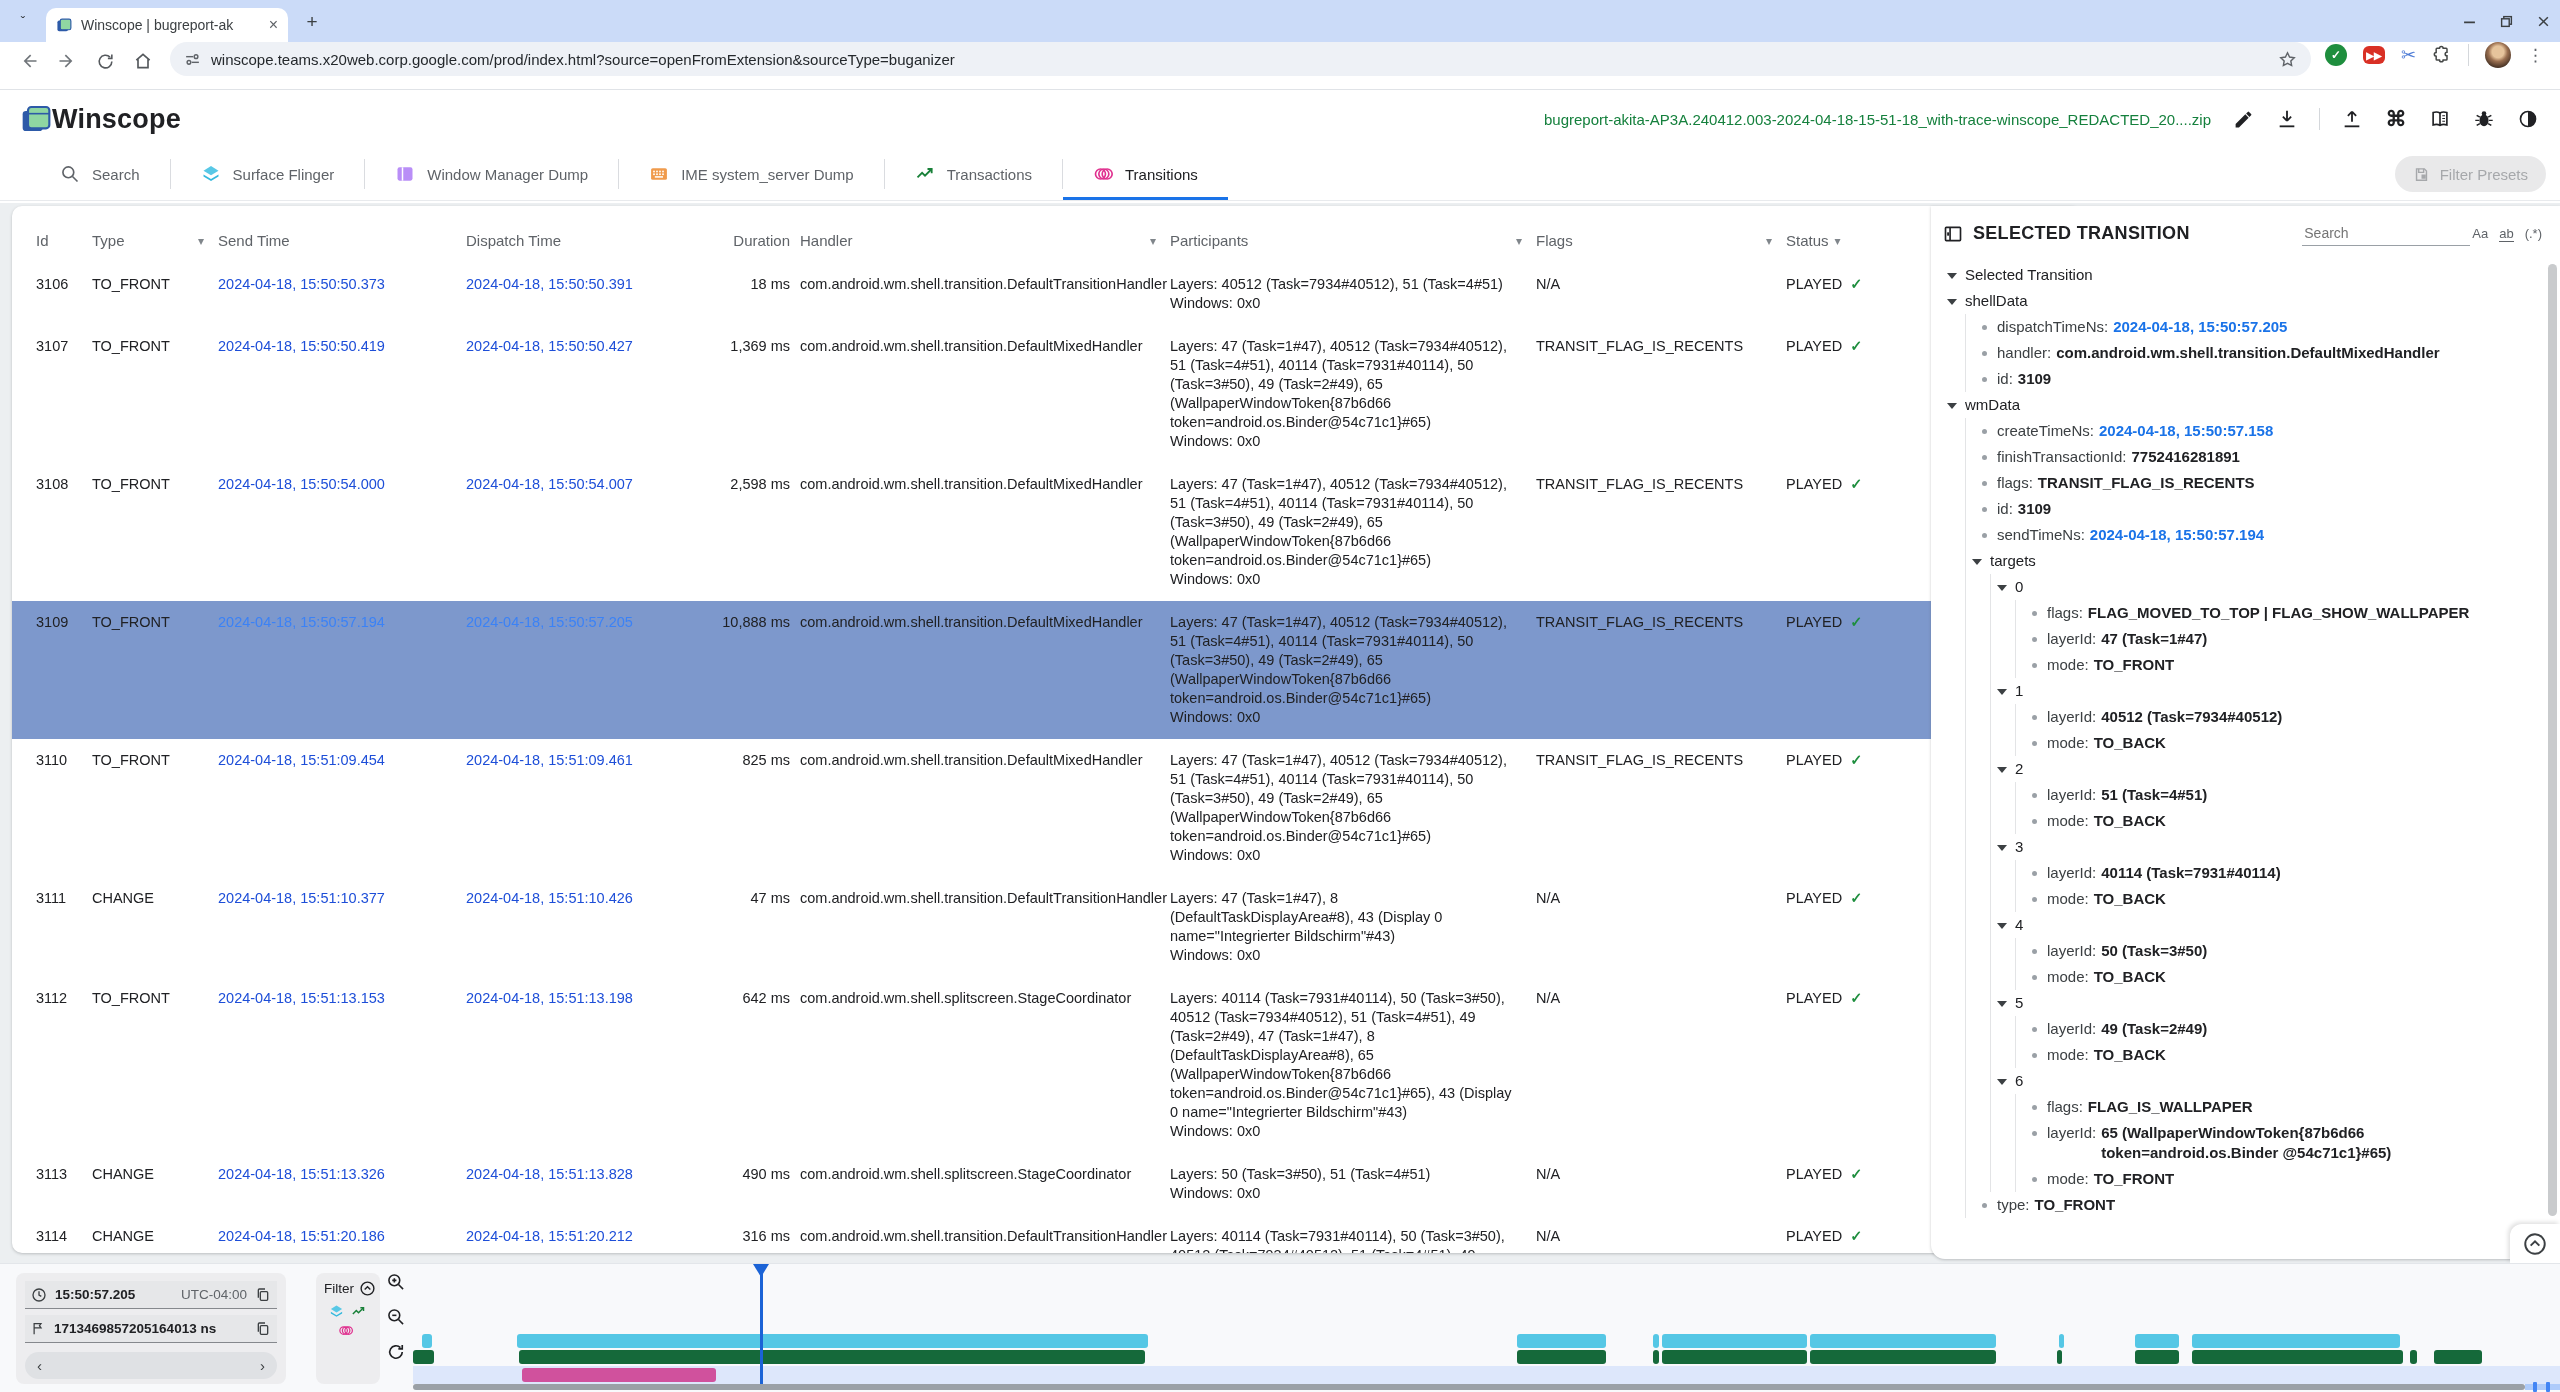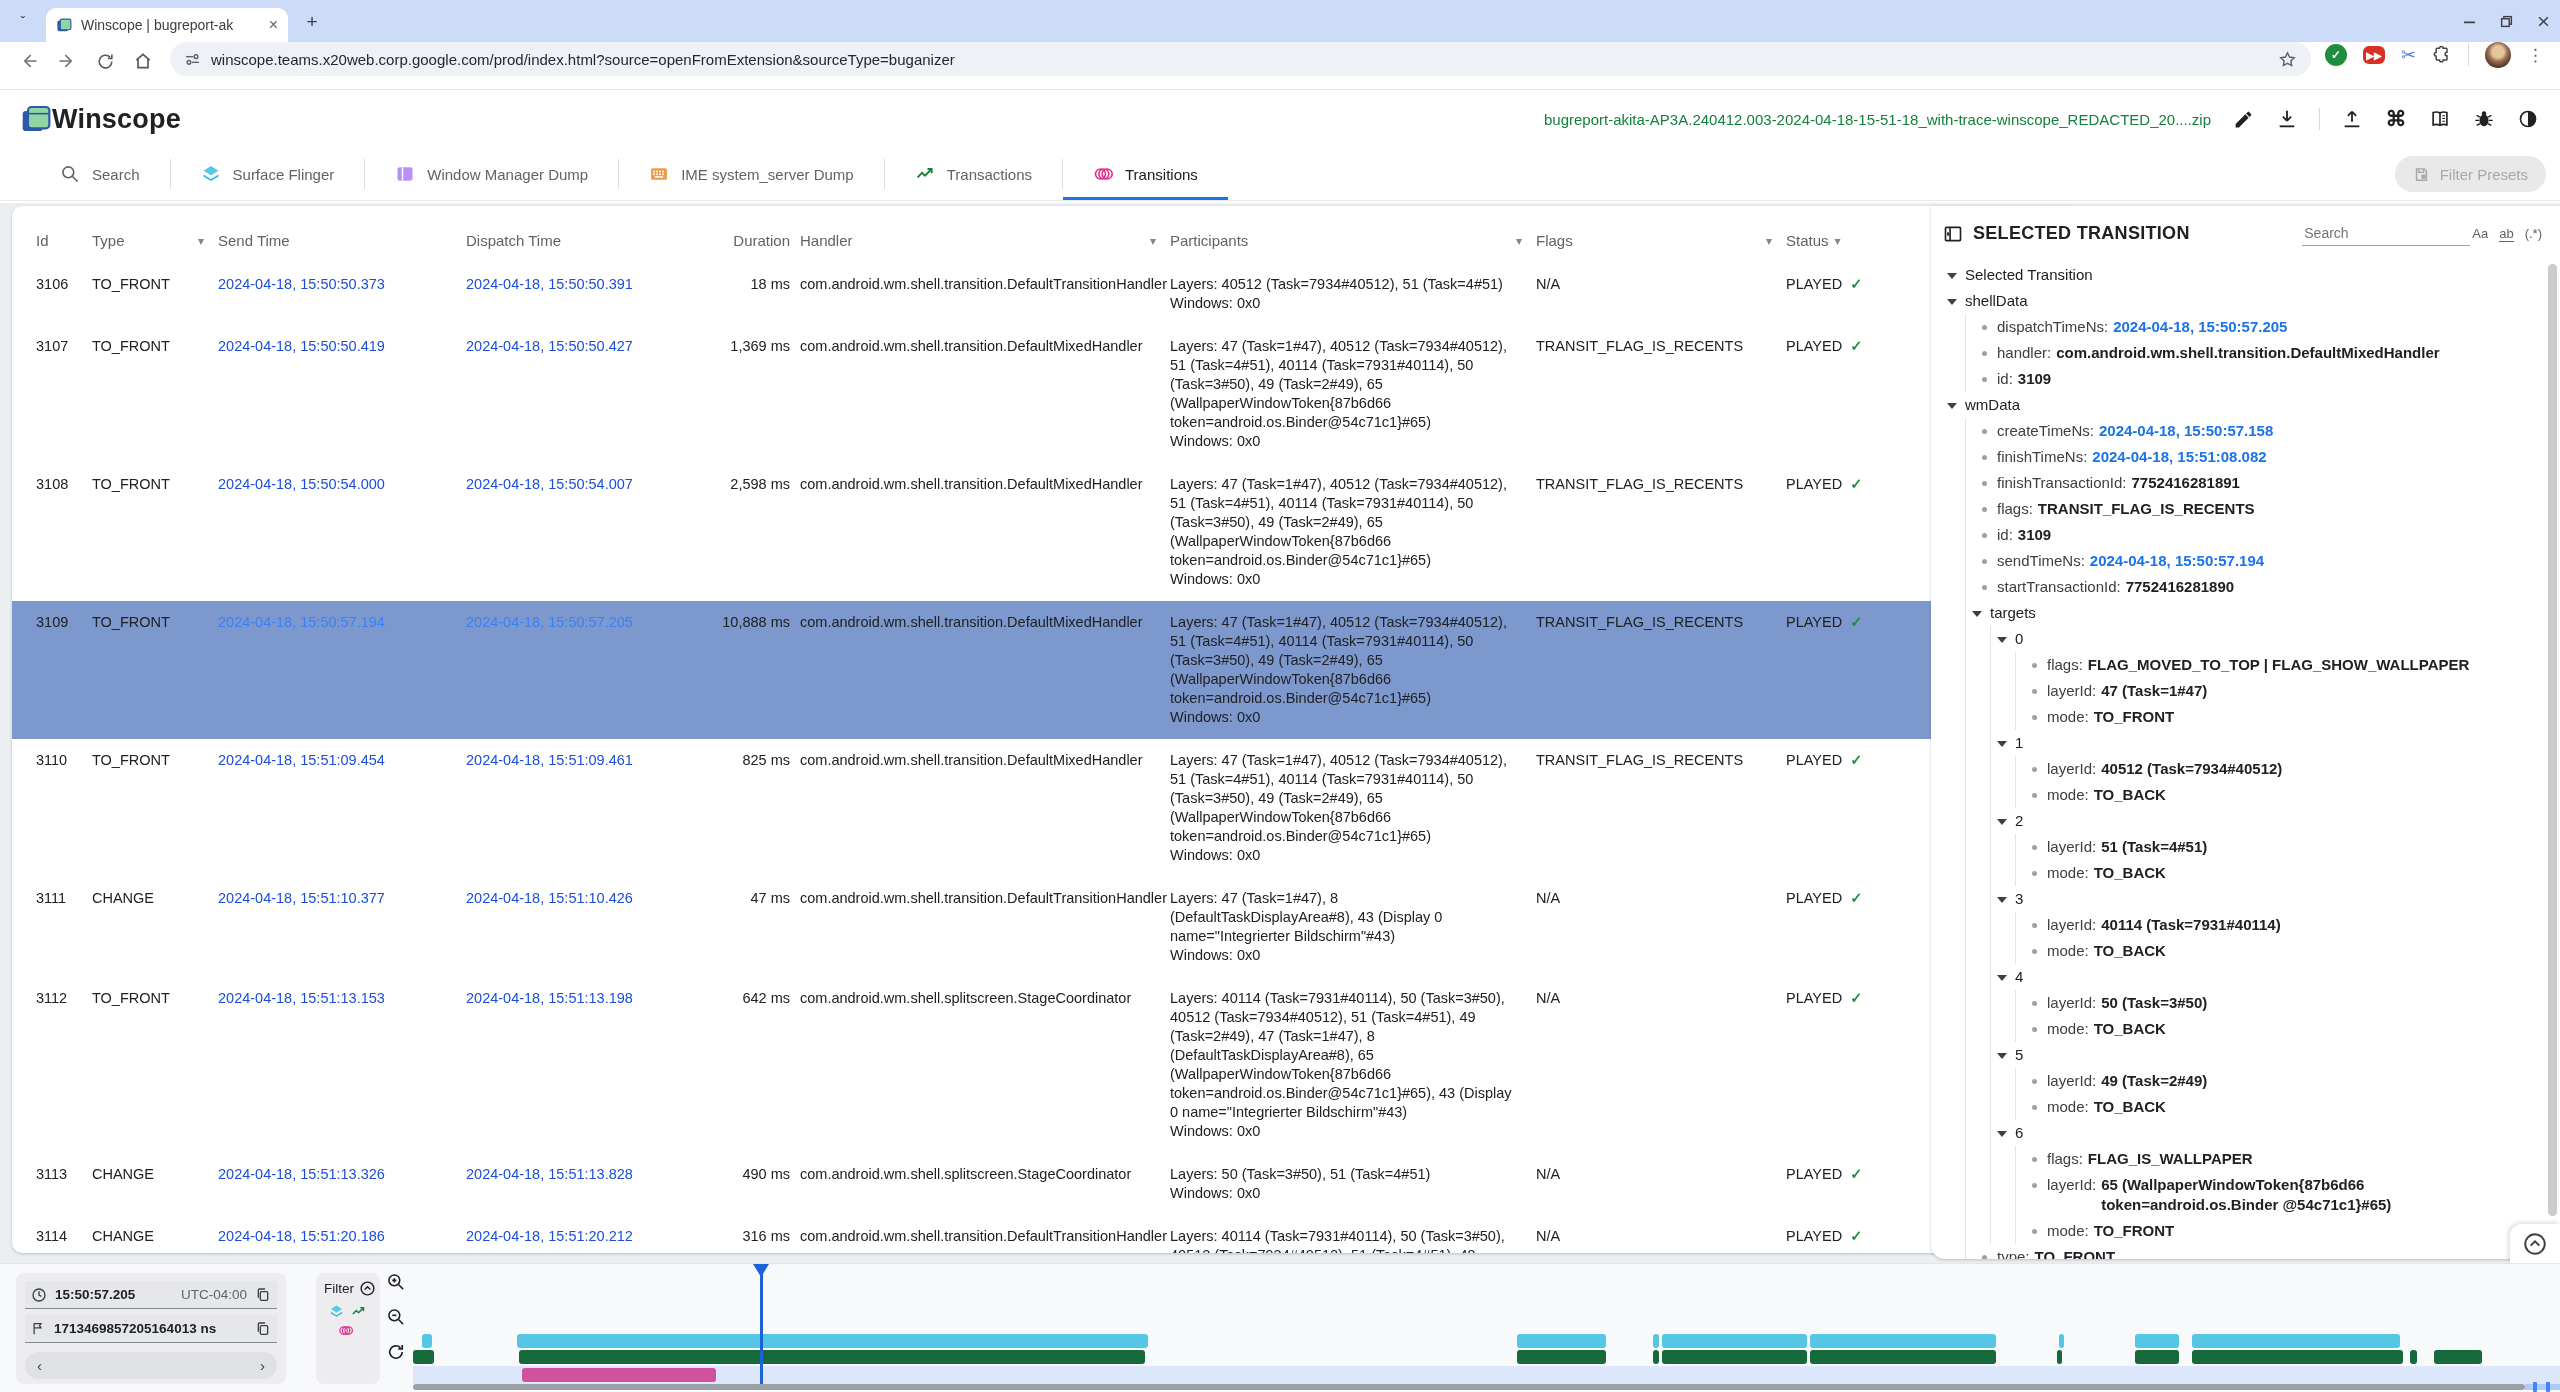--- a/index.html
+++ b/index.html
@@ -593,47 +593,37 @@
             <span class="tlabel">wmData</span>
           </div>
           <div class="children">
             <div class="tnode-row leaf-row">
               <span class="tbullet"></span>
               <span class="tkey">createTimeNs:</span>
               <span class="tval blue">2024-04-18, 15:50:57.158</span>
             </div>
             <div class="tnode-row leaf-row">
               <span class="tbullet"></span>
-              <span class="tkey">finishTimeNs:</span>
-              <span class="tval blue">2024-04-18, 15:51:08.082</span>
-            </div>
-            <div class="tnode-row leaf-row">
-              <span class="tbullet"></span>
               <span class="tkey">finishTransactionId:</span>
               <span class="tval">7752416281891</span>
             </div>
             <div class="tnode-row leaf-row">
               <span class="tbullet"></span>
               <span class="tkey">flags:</span>
               <span class="tval">TRANSIT_FLAG_IS_RECENTS</span>
             </div>
             <div class="tnode-row leaf-row">
               <span class="tbullet"></span>
               <span class="tkey">id:</span>
               <span class="tval">3109</span>
             </div>
             <div class="tnode-row leaf-row">
               <span class="tbullet"></span>
               <span class="tkey">sendTimeNs:</span>
               <span class="tval blue">2024-04-18, 15:50:57.194</span>
-            </div>
-            <div class="tnode-row leaf-row">
-              <span class="tbullet"></span>
-              <span class="tkey">startTransactionId:</span>
-              <span class="tval">7752416281890</span>
             </div>
             <div class="tnode-row exp-row">
               <span class="tarrow"></span>
               <span class="tlabel">targets</span>
             </div>
             <div class="children">
               <div class="tnode-row exp-row">
                 <span class="tarrow"></span>
                 <span class="tlabel">0</span>
               </div>

